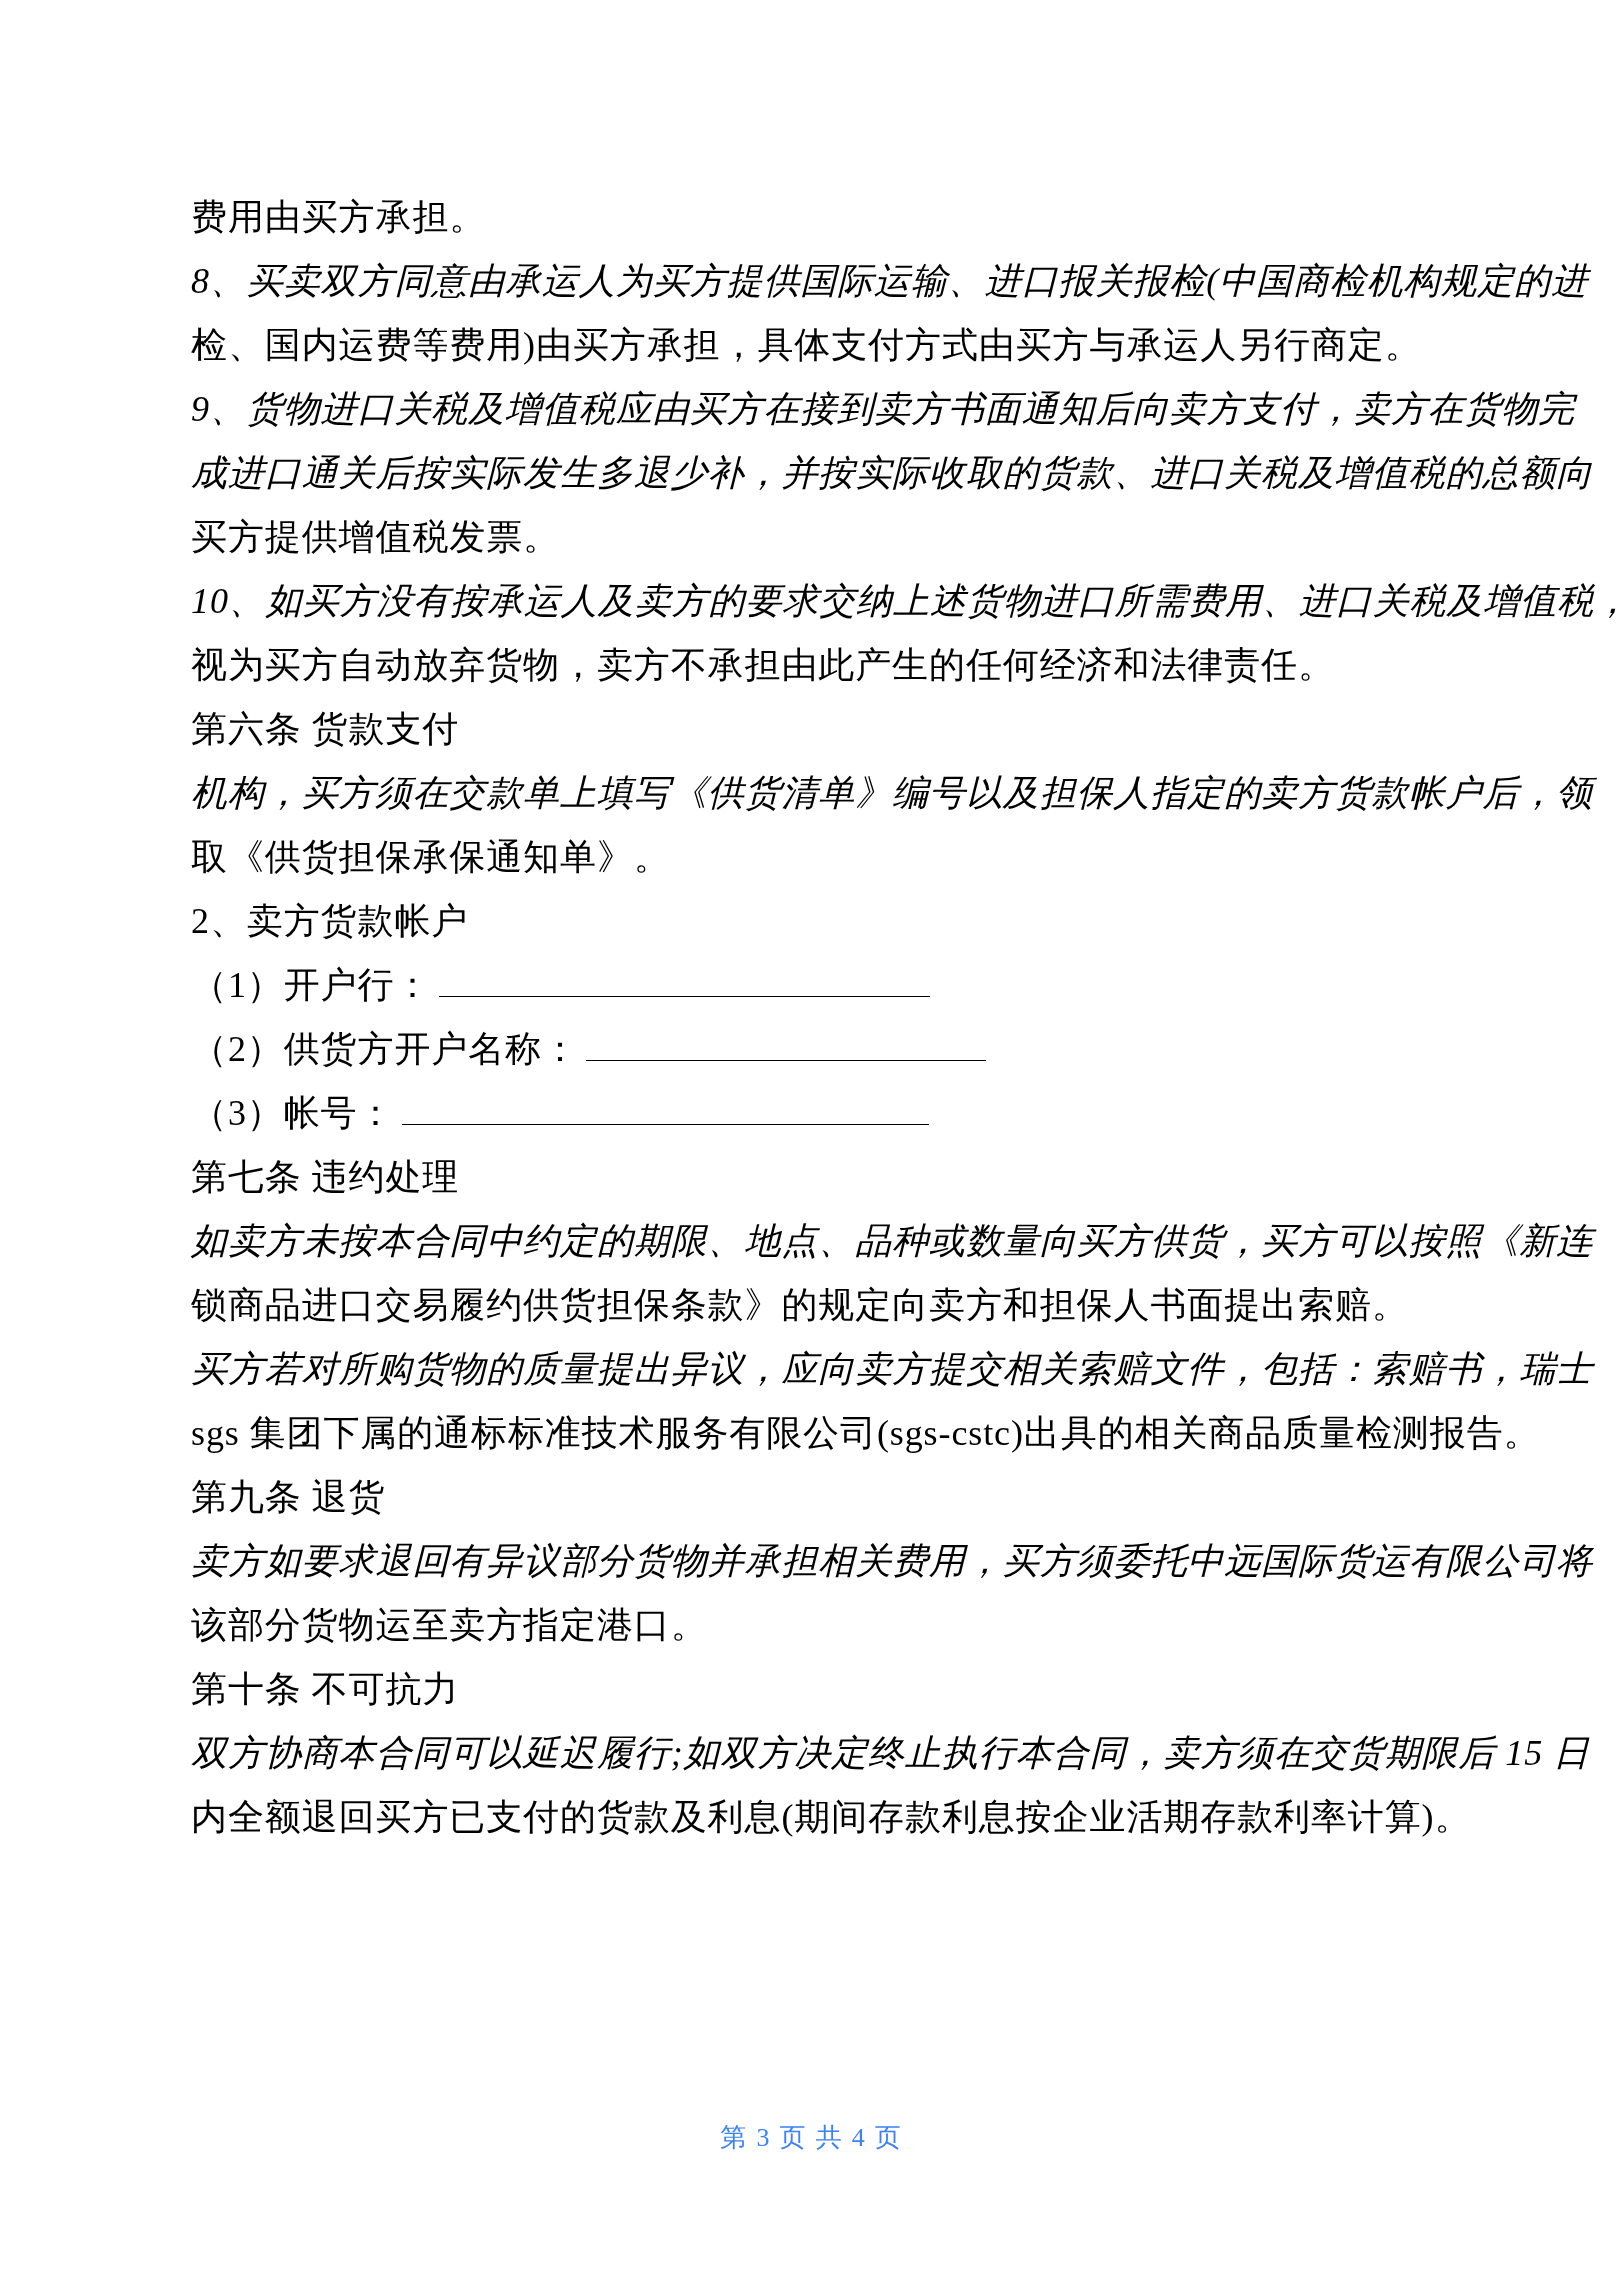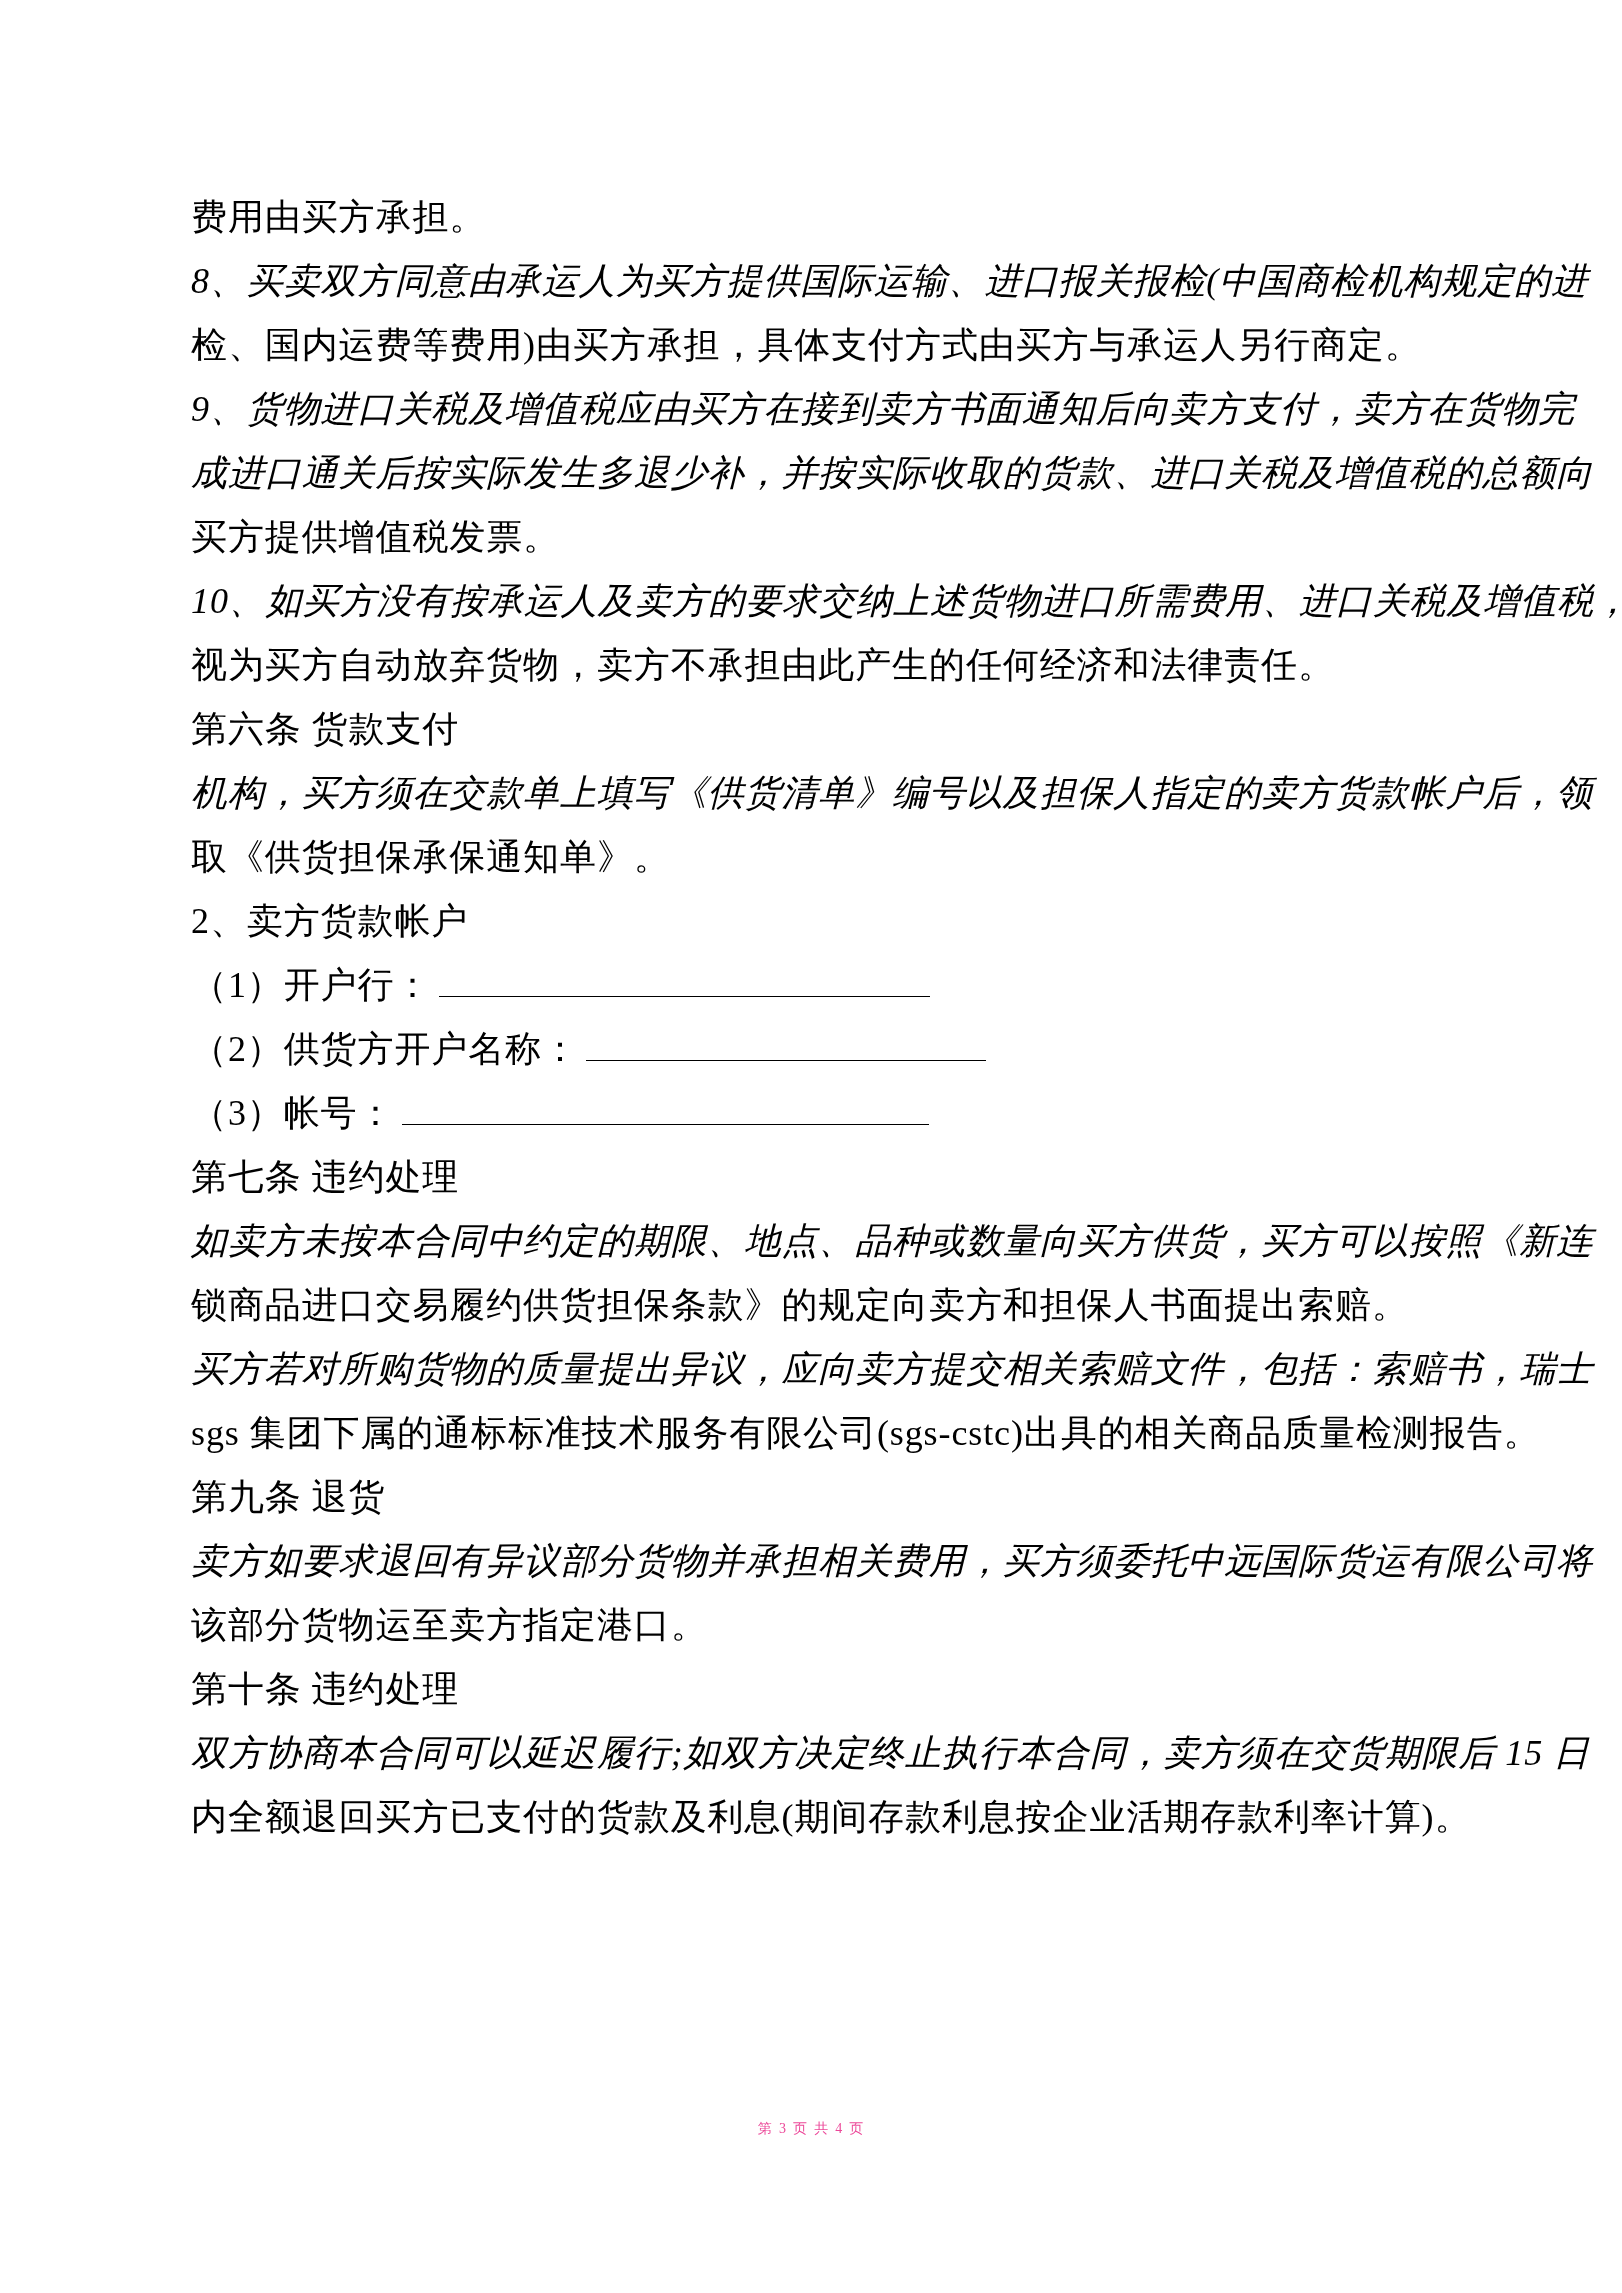--- a/index.html
+++ b/index.html
@@ -44,23 +44,23 @@
   }
   .blank-1 { width: 491px; }
   .blank-2 { width: 400px; }
   .blank-3 { width: 527px; }
   .footer {
     position: absolute;
     top: 2120px;
     left: 0;
     width: 100%;
     text-align: center;
-    font-size: 14px;
+    font-size: 26px;
     letter-spacing: 1.8px;
-    color: #ec4899;
+    color: #3b82f6;
   }
 </style>
 </head>
 <body>
 
 <div class="page">
   <div class="content">
     <div class="line">费用由买方承担。</div>
     <div class="line just">8、买卖双方同意由承运人为买方提供国际运输、进口报关报检(中国商检机构规定的进</div>
     <div class="line">检、国内运费等费用)由买方承担，具体支付方式由买方与承运人另行商定。</div>
@@ -83,19 +83,19 @@
       <span>（3）帐号：</span><span class="blank blank-3"></span>
     </div>
     <div class="line">第七条 违约处理</div>
     <div class="line just">如卖方未按本合同中约定的期限、地点、品种或数量向买方供货，买方可以按照《新连</div>
     <div class="line">锁商品进口交易履约供货担保条款》的规定向卖方和担保人书面提出索赔。</div>
     <div class="line just">买方若对所购货物的质量提出异议，应向卖方提交相关索赔文件，包括：索赔书，瑞士</div>
     <div class="line">sgs 集团下属的通标标准技术服务有限公司(sgs-cstc)出具的相关商品质量检测报告。</div>
     <div class="line">第九条 退货</div>
     <div class="line just">卖方如要求退回有异议部分货物并承担相关费用，买方须委托中远国际货运有限公司将</div>
     <div class="line">该部分货物运至卖方指定港口。</div>
-    <div class="line">第十条 违约处理</div>
+    <div class="line">第十条 不可抗力</div>
     <div class="line just">双方协商本合同可以延迟履行;如双方决定终止执行本合同，卖方须在交货期限后 15 日</div>
     <div class="line">内全额退回买方已支付的货款及利息(期间存款利息按企业活期存款利率计算)。</div>
   </div>
   <div class="footer">第 3 页 共 4 页</div>
 </div>
 
 
 </body></html>

